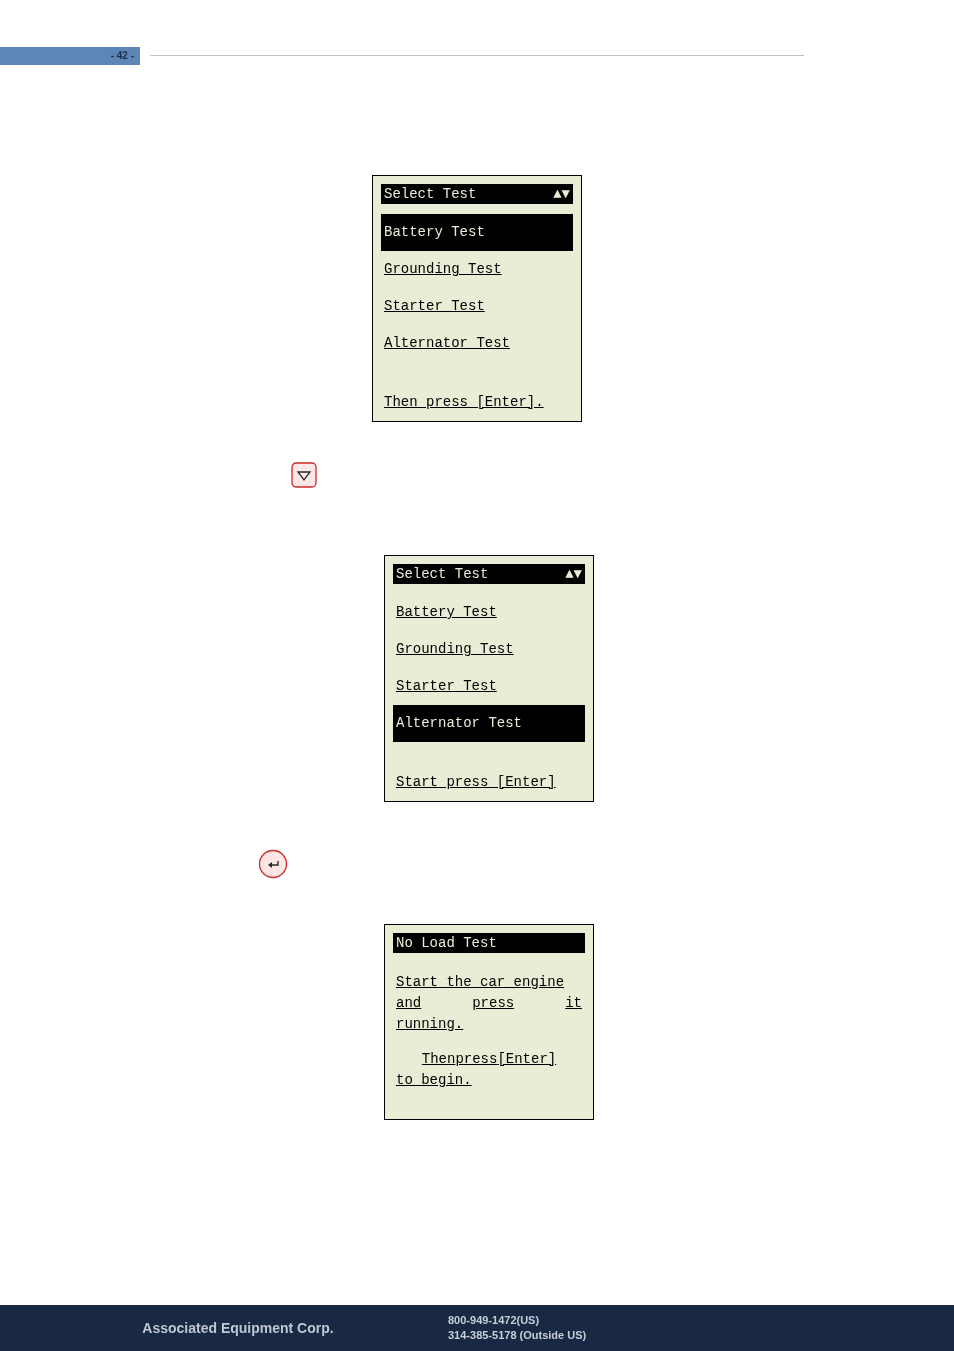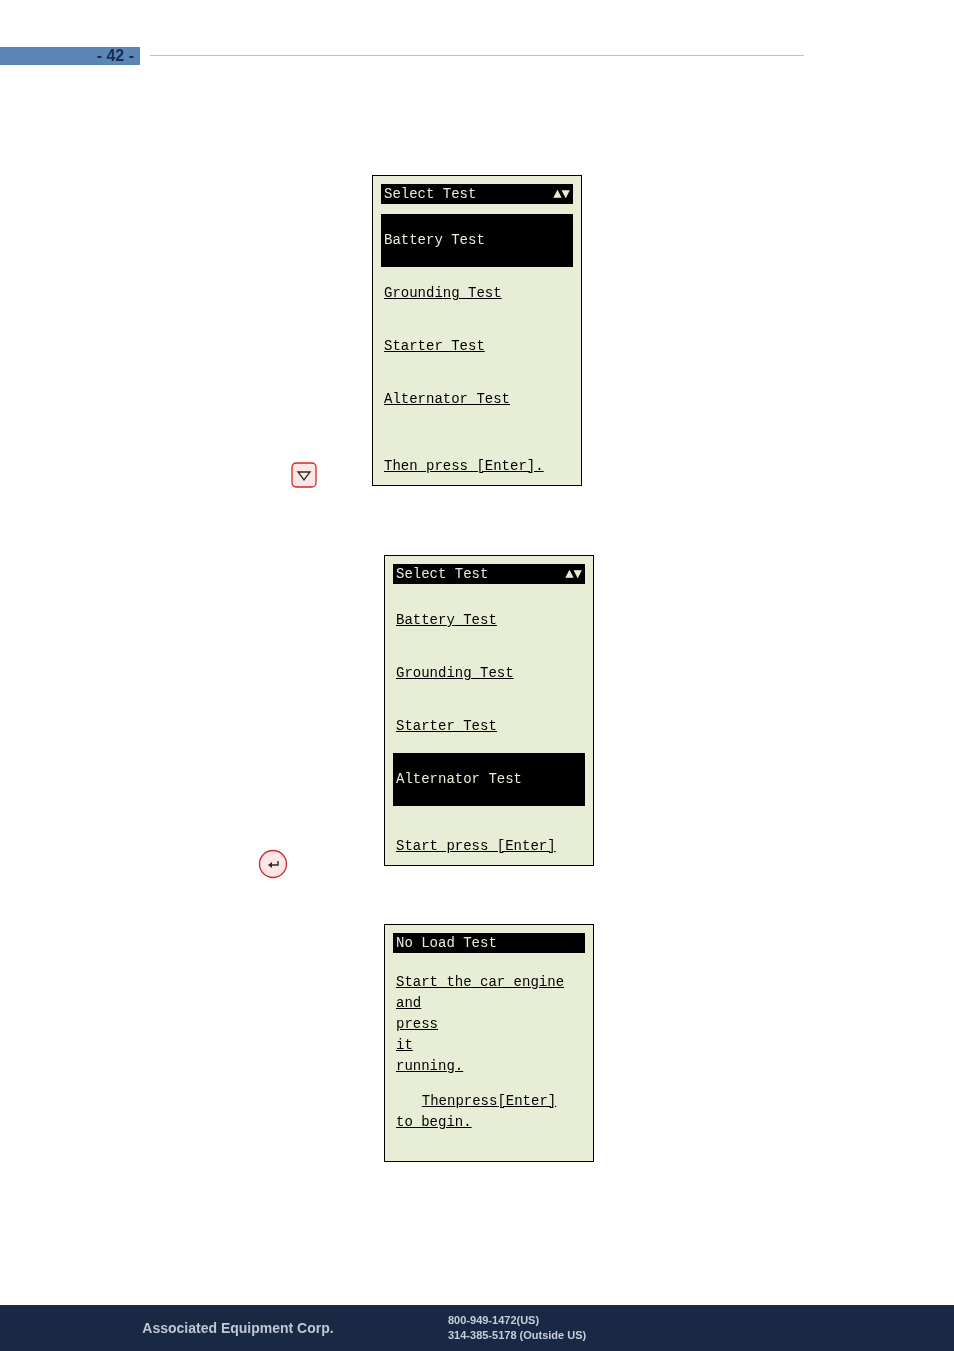--- a/index.html
+++ b/index.html
@@ -5,21 +5,21 @@
   * { box-sizing: border-box; margin: 0; padding: 0; }
   html, body { width: 954px; height: 1351px; background: #ffffff; font-family: Arial, sans-serif; }
   body { position: relative; }
 
   .page-tab {
     position: absolute;
     top: 47px; left: 0;
     width: 140px; height: 18px;
     background: #5b86b6;
     color: #1d2c4e;
-    font-size: 16px;
+    font-size: 10px;
     font-weight: bold;
     text-align: right;
     padding-right: 6px;
     line-height: 18px;
   }
   .header-rule {
     position: absolute;
     top: 55px; left: 150px; right: 150px;
     border-top: 1px solid #c0c0c0;
   }
@@ -40,21 +40,21 @@
     background: #000;
     color: #e8eed6;
     padding: 0 3px;
     display: flex;
     justify-content: space-between;
     align-items: center;
     height: 20px;
     margin-bottom: 10px;
   }
   .lcd-title .arrows { letter-spacing: 0; }
-  .lcd-item { padding: 16px 3px; }
+  .lcd-item { padding: 8px 3px; }
   .lcd-item.selected { background: #000; color: #e8eed6; }
   .lcd-footer { margin-top: 30px; padding: 0 3px; }
   .lcd-body { padding: 0 3px; text-align: justify; margin-top: 19px; }
 
   #lcd1 { top: 175px; left: 372px; }
   #lcd2 { top: 555px; left: 384px; }
   #lcd3 { top: 924px; left: 384px; }
 
   .btn-down {
     position: absolute;
@@ -134,21 +134,21 @@
 </div>
 
 <div id="lcd3" class="lcd">
   <div class="lcd-title">
     <span>No Load Test</span>
   </div>
   <div class="lcd-body">
     <div style="display:flex;justify-content:space-between;">
       <span>Start the car engine</span>
     </div>
-    <div style="display:flex;justify-content:space-between;flex-direction:column;">
+    <div style="display:flex;justify-content:space-between;">
       <span>and</span>
       <span>press</span>
       <span>it</span>
     </div>
     <div>running.</div>
     <div style="height:14px;"></div>
     <div style="display:flex;justify-content:center;">
       <span>Then</span>
       <span>press</span>
       <span>[Enter]</span>

